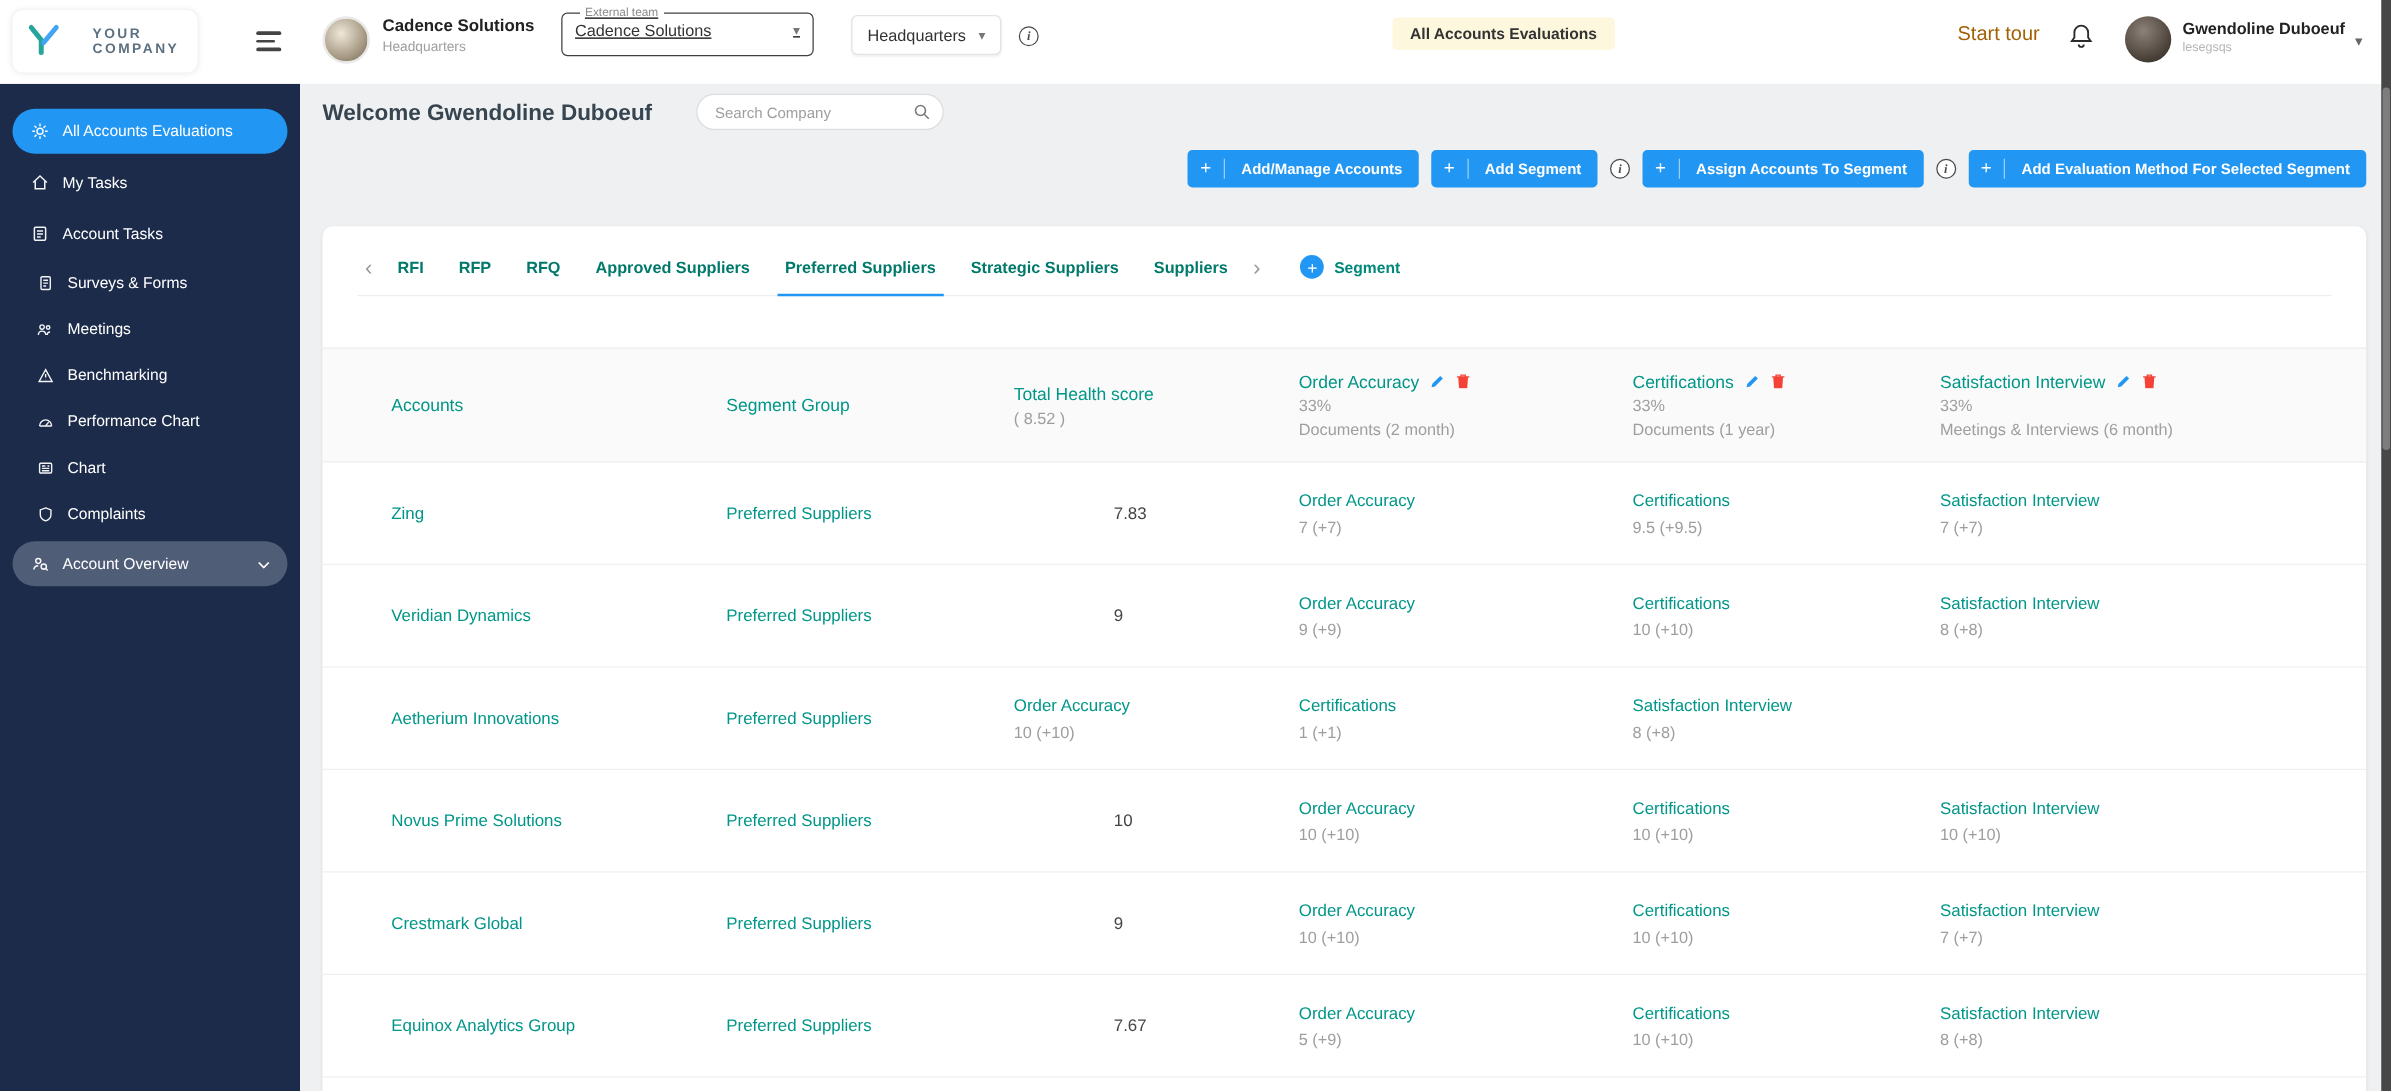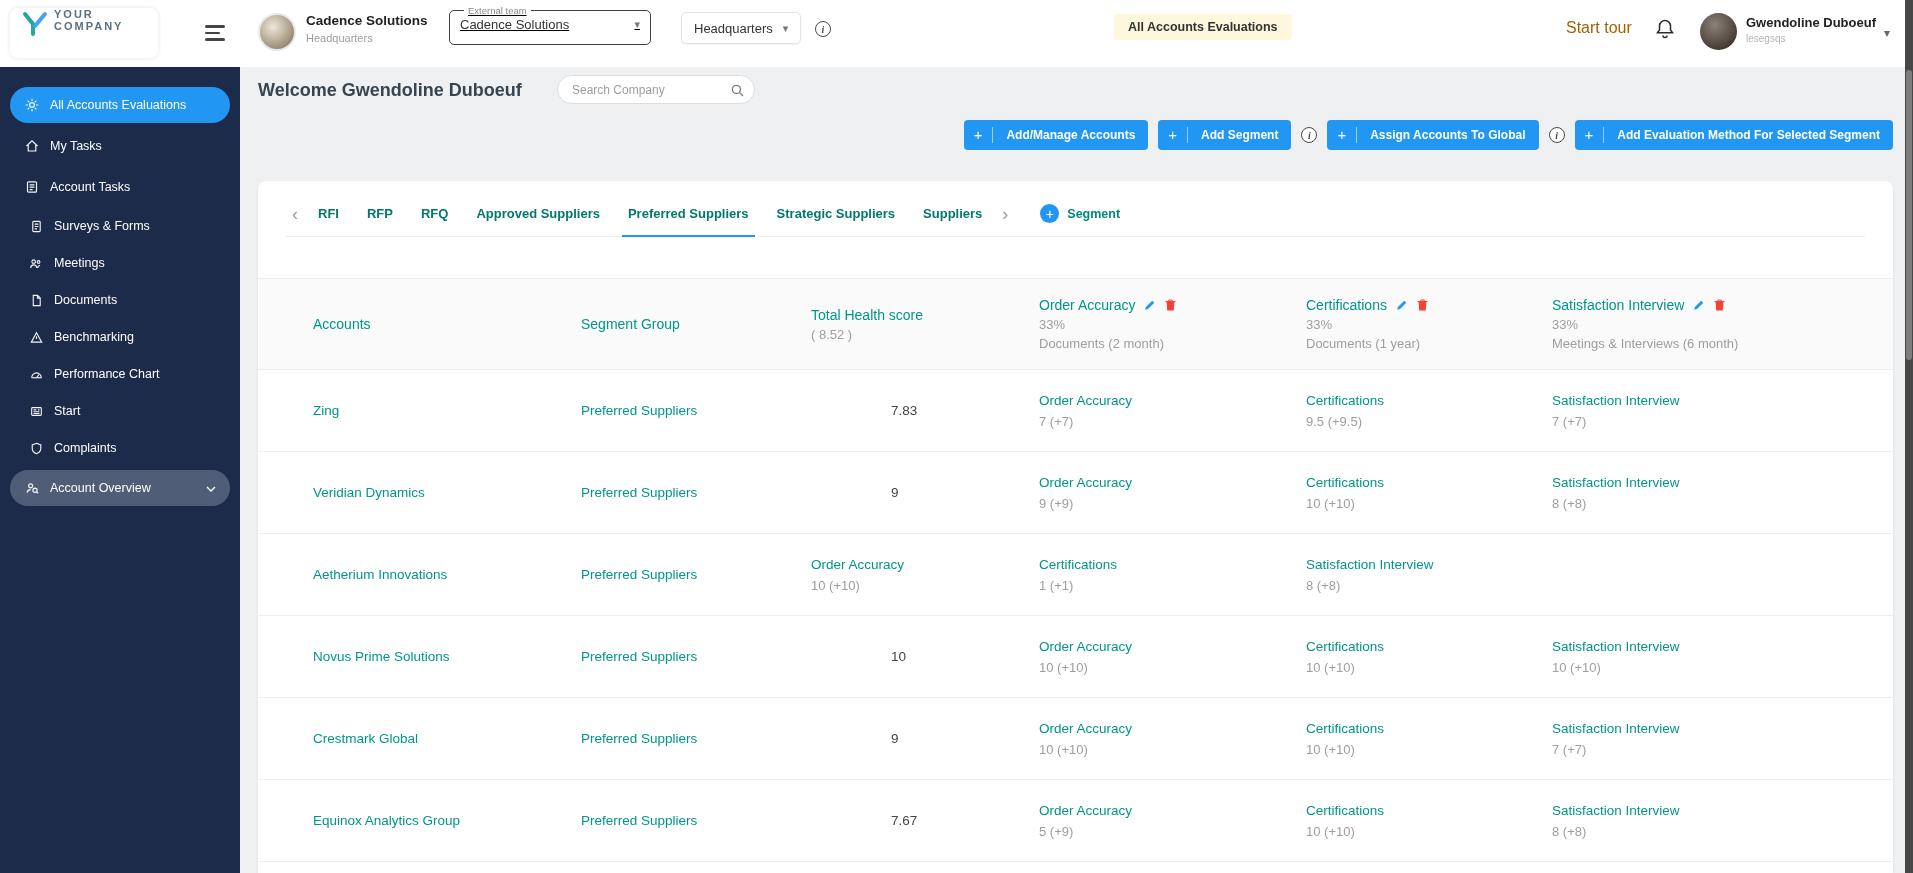--- a/index.html
+++ b/index.html
@@ -2,21 +2,21 @@
 <html><head>
 <meta charset="utf-8">
 <style>
   * { margin:0; padding:0; box-sizing:border-box; }
   html,body { width:1913px; height:873px; overflow:hidden; }
   body { font-family:"Liberation Sans", sans-serif; background:#eff0f2; position:relative; }
 
   
   .topbar { position:absolute; left:0; top:0; width:1913px; height:67px; background:#ffffff; z-index:5; }
   .logo-card { position:absolute; left:10px; top:8px; width:148px; height:50px; background:#fff;
-               border-radius:8px; box-shadow:0 0 5px rgba(0,0,0,.10); display:flex; gap:4px; padding:0 10px; }
+               border-radius:8px; box-shadow:0 0 5px rgba(0,0,0,.10); display:flex; align-items:center; gap:24px; padding:0 10px; }
   .logo-text { font-size:11px; letter-spacing:2px; color:#5c7080; font-weight:700; }
   .hamburger { position:absolute; left:205px; top:25px; width:22px; cursor:pointer; }
   .hamburger i { display:block; height:2.5px; background:#444; border-radius:2px; margin-bottom:4px; }
   .hamburger i:nth-child(1){ width:20px; } .hamburger i:nth-child(2){ width:15px; } .hamburger i:nth-child(3){ width:20px; }
 
   .org-avatar { position:absolute; left:258px; top:13px; width:38px; height:38px; border-radius:50%;
                 background:radial-gradient(circle at 38% 35%, #efe7d8, #a39680 65%, #6e6354); border:2px solid #e8e8e8; }
   .org-block { position:absolute; left:306px; top:13px; }
   .org-name { font-size:13.5px; font-weight:700; color:#222; }
   .org-sub  { font-size:11px; color:#9e9e9e; margin-top:4px; }
@@ -214,29 +214,20 @@
     <span class="s-icon">
       <svg width="14" height="13" viewBox="0 0 15 14" stroke="#fff" fill="none" stroke-width="1.2">
         <circle cx="5" cy="5" r="1.9"></circle>
           <circle cx="10.2" cy="5.4" r="1.5"></circle>
         <path d="M1.8 11.8c0-2 1.4-3.3 3.2-3.3s3.2 1.3 3.2 3.3M9.4 11.8c0-1.6 1-2.6 2.5-2.6"></path>
       </svg>
     </span>
     <span>Meetings</span>
   </div>
 
-  <div class="side-item sub">
-    <span class="s-icon">
-      <svg width="13" height="13" viewBox="0 0 14 14" stroke="#fff" fill="none" stroke-width="1.2">
-        <path d="M3.5 1.5h4.6l2.9 2.9v8.1H3.5z"></path>
-          <path d="M8 1.5v3h3"></path>
-      </svg>
-    </span>
-    <span>Documents</span>
-  </div>
 
   <div class="side-item sub">
     <span class="s-icon">
       <svg width="13" height="13" viewBox="0 0 14 14" stroke="#fff" fill="none" stroke-width="1.2">
         <path d="M7 1.8 12.6 12H1.4z"></path>
           <path d="M7 5.6v3M7 10.4v.2"></path>
       </svg>
     </span>
     <span>Benchmarking</span>
   </div>
@@ -252,21 +243,21 @@
     <span>Performance Chart</span>
   </div>
 
   <div class="side-item sub">
     <span class="s-icon">
       <svg width="13" height="13" viewBox="0 0 14 14" stroke="#fff" fill="none" stroke-width="1.2">
         <rect x="1.8" y="2.8" width="10.4" height="8.4" rx="1"></rect>
           <path d="M3.8 5.2h3M3.8 7.2h6.4M3.8 9.2h6.4M8.6 5.2h1.6"></path>
       </svg>
     </span>
-    <span>Start</span>
+    <span>Chart</span>
   </div>
 
   <div class="side-item sub">
     <span class="s-icon">
       <svg width="13" height="13" viewBox="0 0 14 14" stroke="#fff" fill="none" stroke-width="1.2">
         <path d="M7 1.4 11.6 3.2V7c0 3-1.9 4.6-4.6 5.6C4.3 11.6 2.4 10 2.4 7V3.2z"></path>
       </svg>
     </span>
     <span>Complaints</span>
   </div>
@@ -309,21 +300,21 @@
       <span class="plus">+</span>
       <span class="lbl">Add/Manage Accounts</span>
     </button>
     <button class="btn">
       <span class="plus">+</span>
       <span class="lbl">Add Segment</span>
     </button>
     <span class="info-ic">i</span>
     <button class="btn">
       <span class="plus">+</span>
-      <span class="lbl">Assign Accounts To Global</span>
+      <span class="lbl">Assign Accounts To Segment</span>
     </button>
     <span class="info-ic">i</span>
     <button class="btn">
       <span class="plus">+</span>
       <span class="lbl">Add Evaluation Method For Selected Segment</span>
     </button>
   </div>
 
   <div class="card">
 

